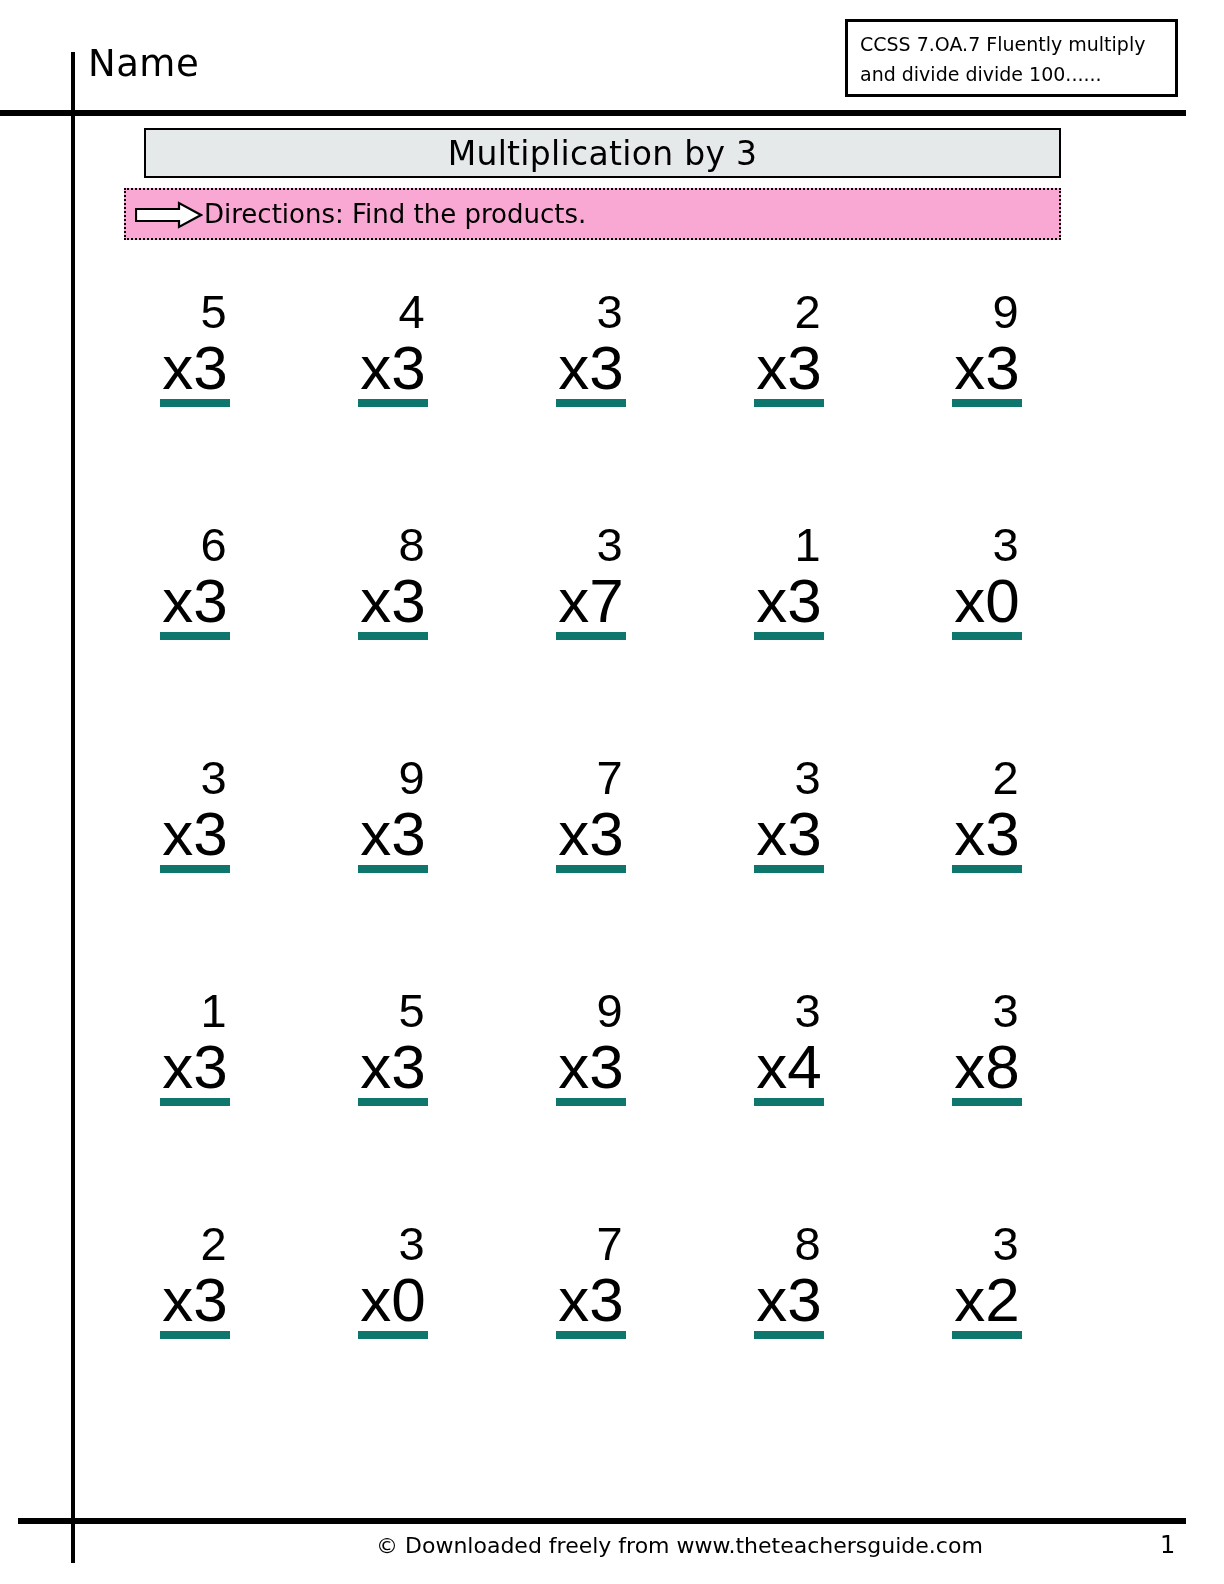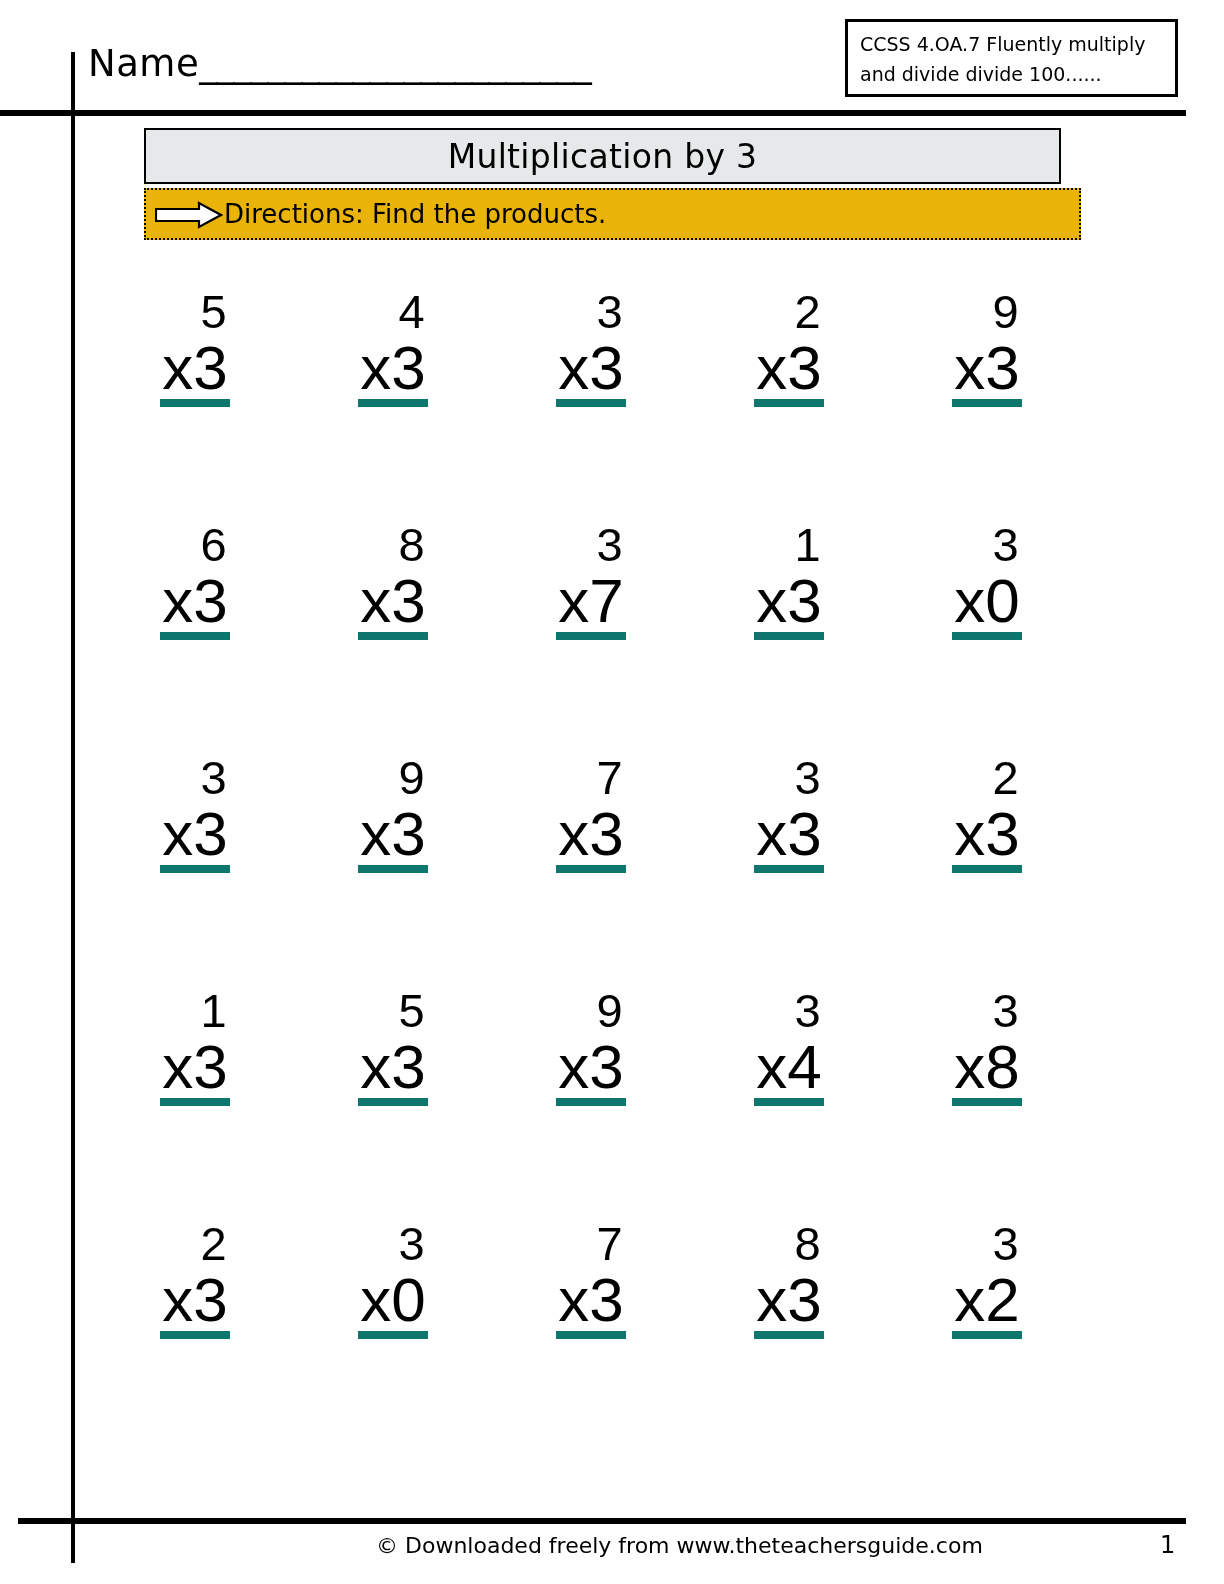--- a/index.html
+++ b/index.html
@@ -80,45 +80,45 @@
     line-height: 30px;
     white-space: nowrap;
   }
 
   
   .title-bar {
     position: absolute;
     left: 144px;
     top: 128px;
     width: 917px;
-    height: 56px;
+    height: 50px;
     background: #E6E9EA;
     border: 2px solid #000;
     box-sizing: border-box;
     display: flex;
     align-items: center;
     justify-content: center;
   }
   .title-text {
     font-family: "DejaVu Sans", sans-serif;
     font-size: 33px;
     letter-spacing: 0.3px;
     color: #000;
   }
 
   
   .directions-box {
     position: absolute;
-    left: 144px;
+    left: 124px;
     top: 188px;
     width: 937px;
     height: 52px;
     border: 2px dotted #000;
     box-sizing: border-box;
-    background: #eab308;
+    background: #f9a8d4;
   }
   .arrow-icon {
     position: absolute;
     left: 9px;
     top: 11px;
     width: 68px;
     height: 28px;
   }
   .directions-text {
     position: absolute;
@@ -184,25 +184,24 @@
 </style>
 </head>
 <body>
 
 <div class="v-rule"></div>
 <div class="h-rule-top"></div>
 <div class="h-rule-bottom"></div>
 
 <div class="name-row">
   <span class="name-label">Name</span>
-    <span class="name-blank">_______________________</span>
 </div>
 
 <div class="ccss-box">
-  <div class="ccss-line">CCSS 4.OA.7 Fluently multiply</div>
+  <div class="ccss-line">CCSS 7.OA.7 Fluently multiply</div>
   <div class="ccss-line">and divide   divide 100......</div>
 </div>
 
 <div class="title-bar">
   <span class="title-text">Multiplication by 3</span>
 </div>
 
 <div class="directions-box">
   <span class="arrow-icon">
     <svg width="68" height="28" viewBox="0 0 68 28">

